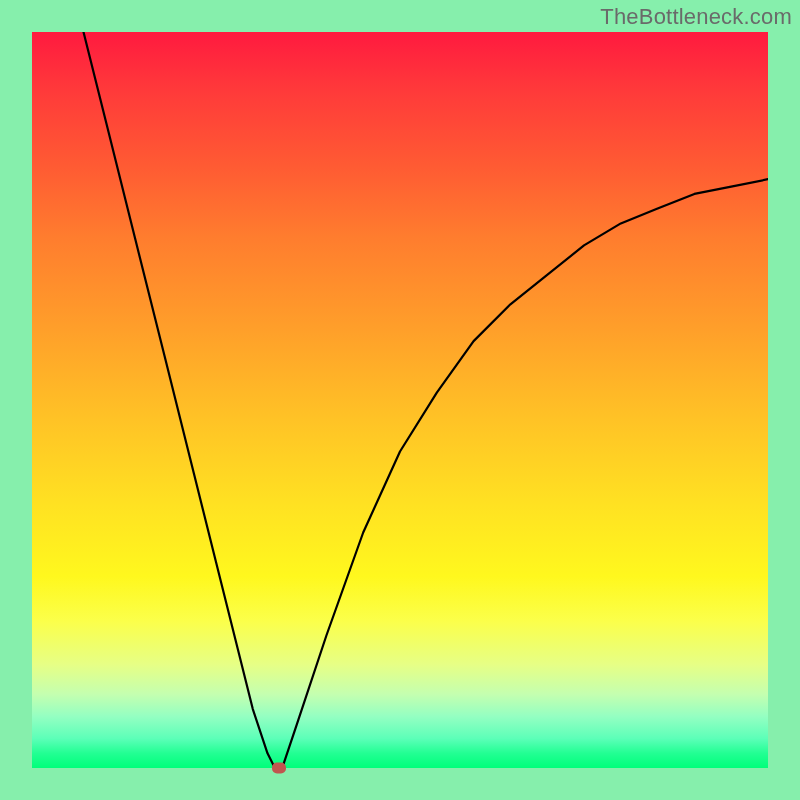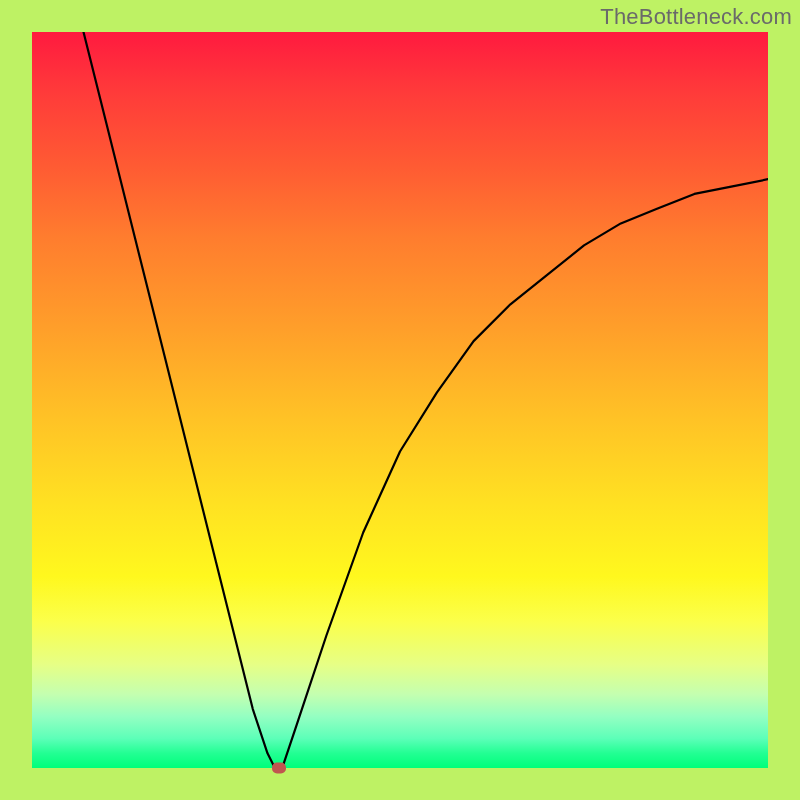--- a/index.html
+++ b/index.html
@@ -8,21 +8,21 @@
     width: 800px;
     height: 800px;
     overflow: hidden;
     background: #000;
     font-family: Arial, Helvetica, sans-serif;
   }
   .frame {
     position: relative;
     width: 800px;
     height: 800px;
-    background: #bef264;
+    background: #86efac;
   }
   .watermark {
     position: absolute;
     top: 4px;
     right: 8px;
     font-size: 22px;
     font-weight: 500;
     color: #6a6a6a;
     letter-spacing: 0.2px;
     z-index: 5;

